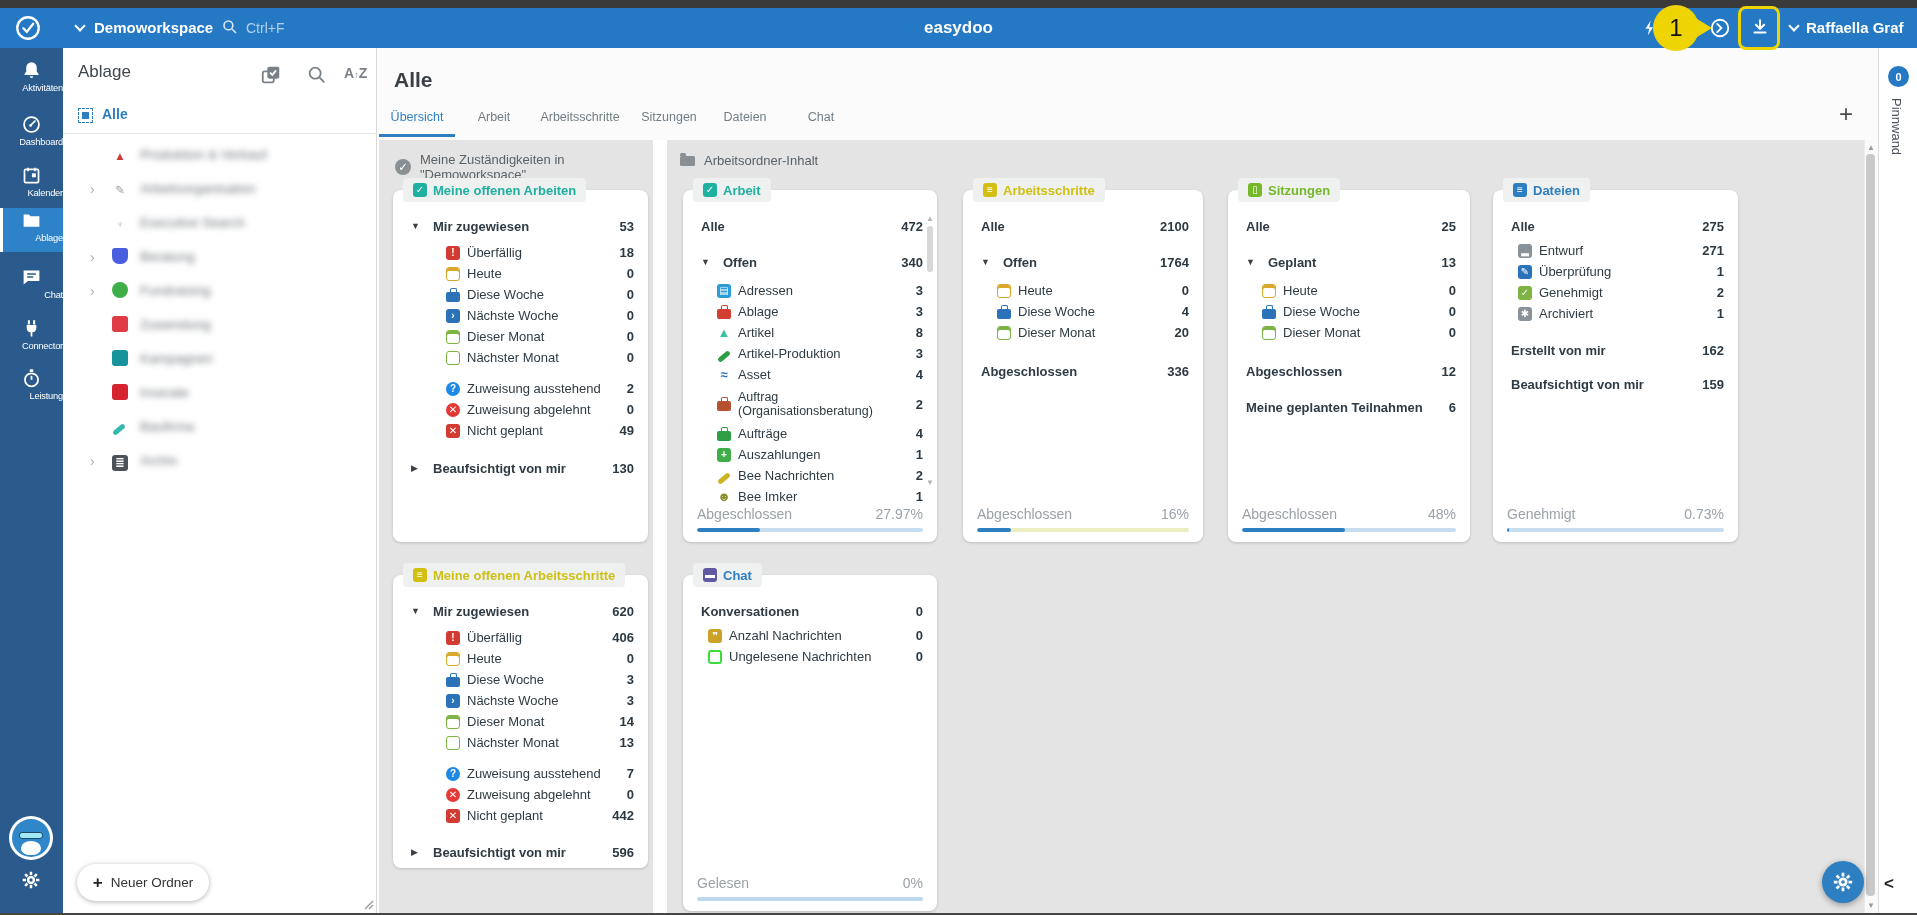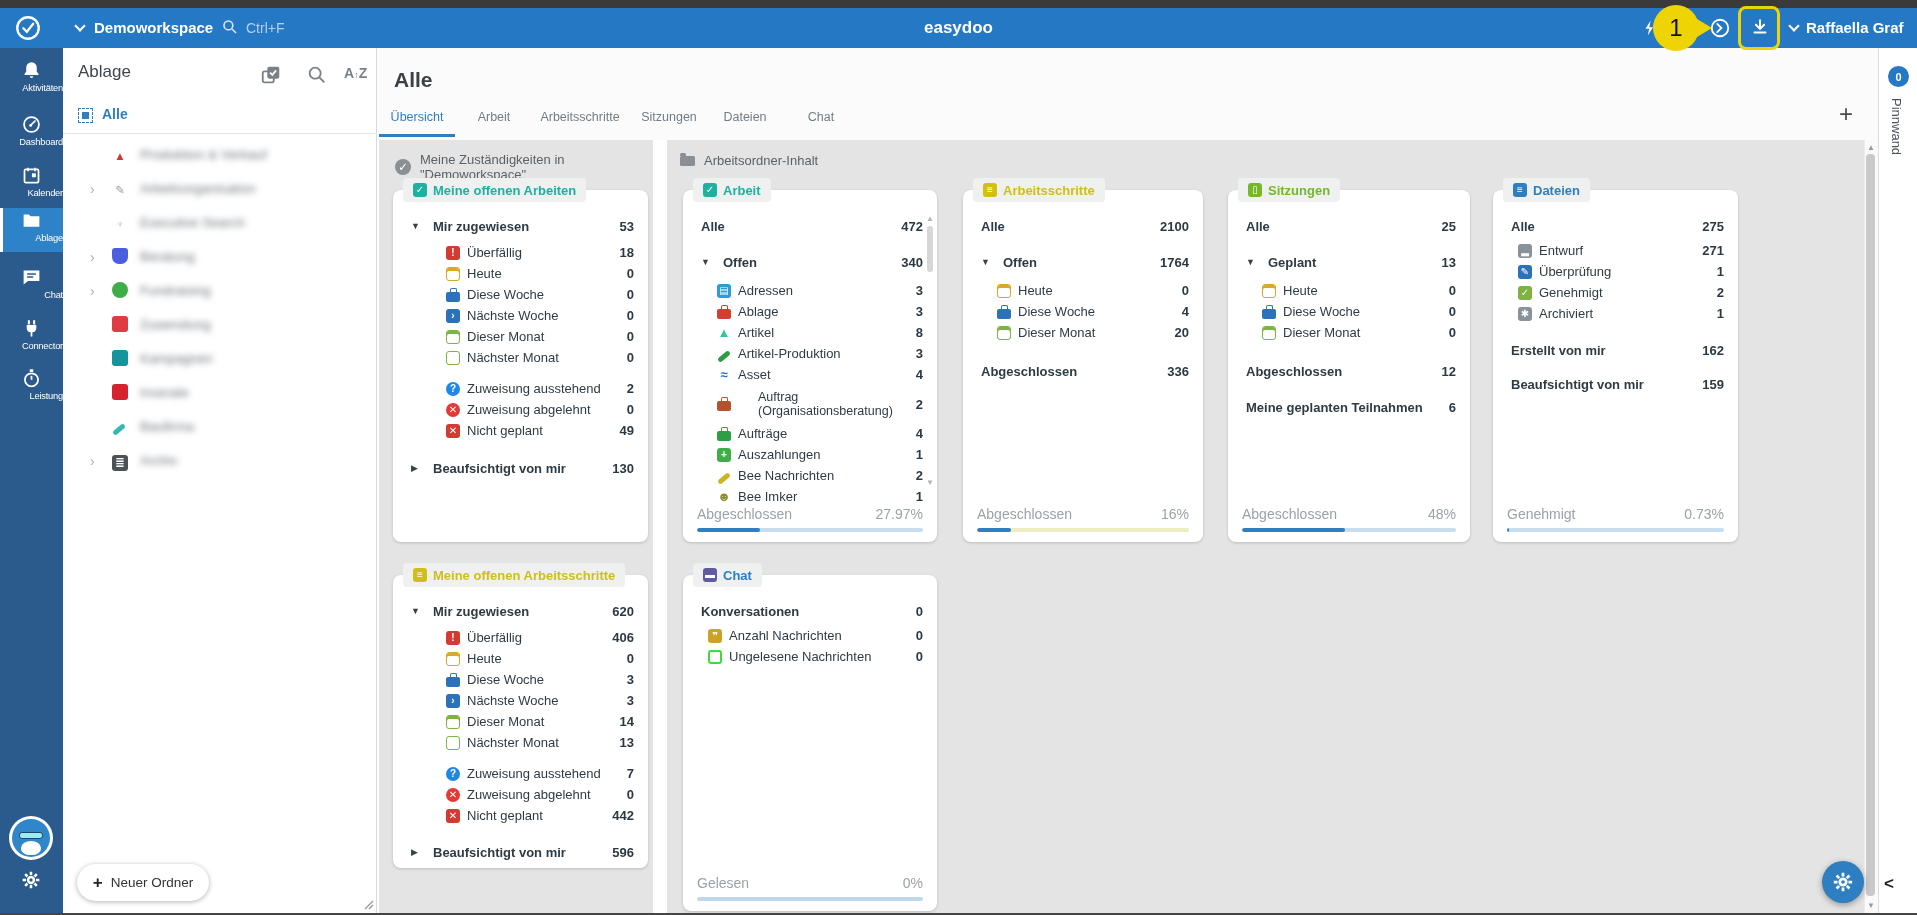--- a/index.html
+++ b/index.html
@@ -59,21 +59,21 @@
   .card{position:absolute;background:#fff;border-radius:8px;box-shadow:0 1px 3px rgba(0,0,0,.18);}
   .pill{position:absolute;top:-12px;left:10px;height:24px;display:flex;align-items:center;gap:6px;
     background:#eef1f0;border-radius:4px;padding:0 10px;font-size:13px;font-weight:bold;white-space:nowrap;}
   .card-body{padding:24px 14px 0 16px;}
   .row{display:flex;align-items:center;height:21px;font-size:13px;color:#2f3b44;}
   .row .lbl{margin-left:7px;white-space:nowrap;}
   .row .val{margin-left:auto;font-weight:bold;color:#2c3942;}
   .row.group,.row.bold{height:24px;font-weight:bold;}
   .row.group .tri{width:12px;font-size:9px;color:#3a4045;margin-left:2px;}
   .row.group .lbl{margin-left:10px;}
-  .row.item2{height:38px;gap:20px;}
+  .row.item2{height:38px;}
   .row.item2 .lbl{line-height:14px;font-size:12.5px;}
   .cfoot{position:absolute;left:14px;right:14px;bottom:10px;}
   .cfoot .frow{display:flex;justify-content:space-between;font-size:14px;color:#9aa2a9;margin-bottom:6px;}
   .cfoot .bar{height:4px;border-radius:2px;overflow:hidden;}
   .cfoot .fill{height:4px;border-radius:2px;background:#2e7fc2;}
 
   
   .ic{display:inline-flex;width:14px;height:14px;border-radius:3px;align-items:center;justify-content:center;
     font-size:10px;line-height:1;color:#fff;font-weight:bold;flex:none;}
   .ic.circle{border-radius:50%;}

